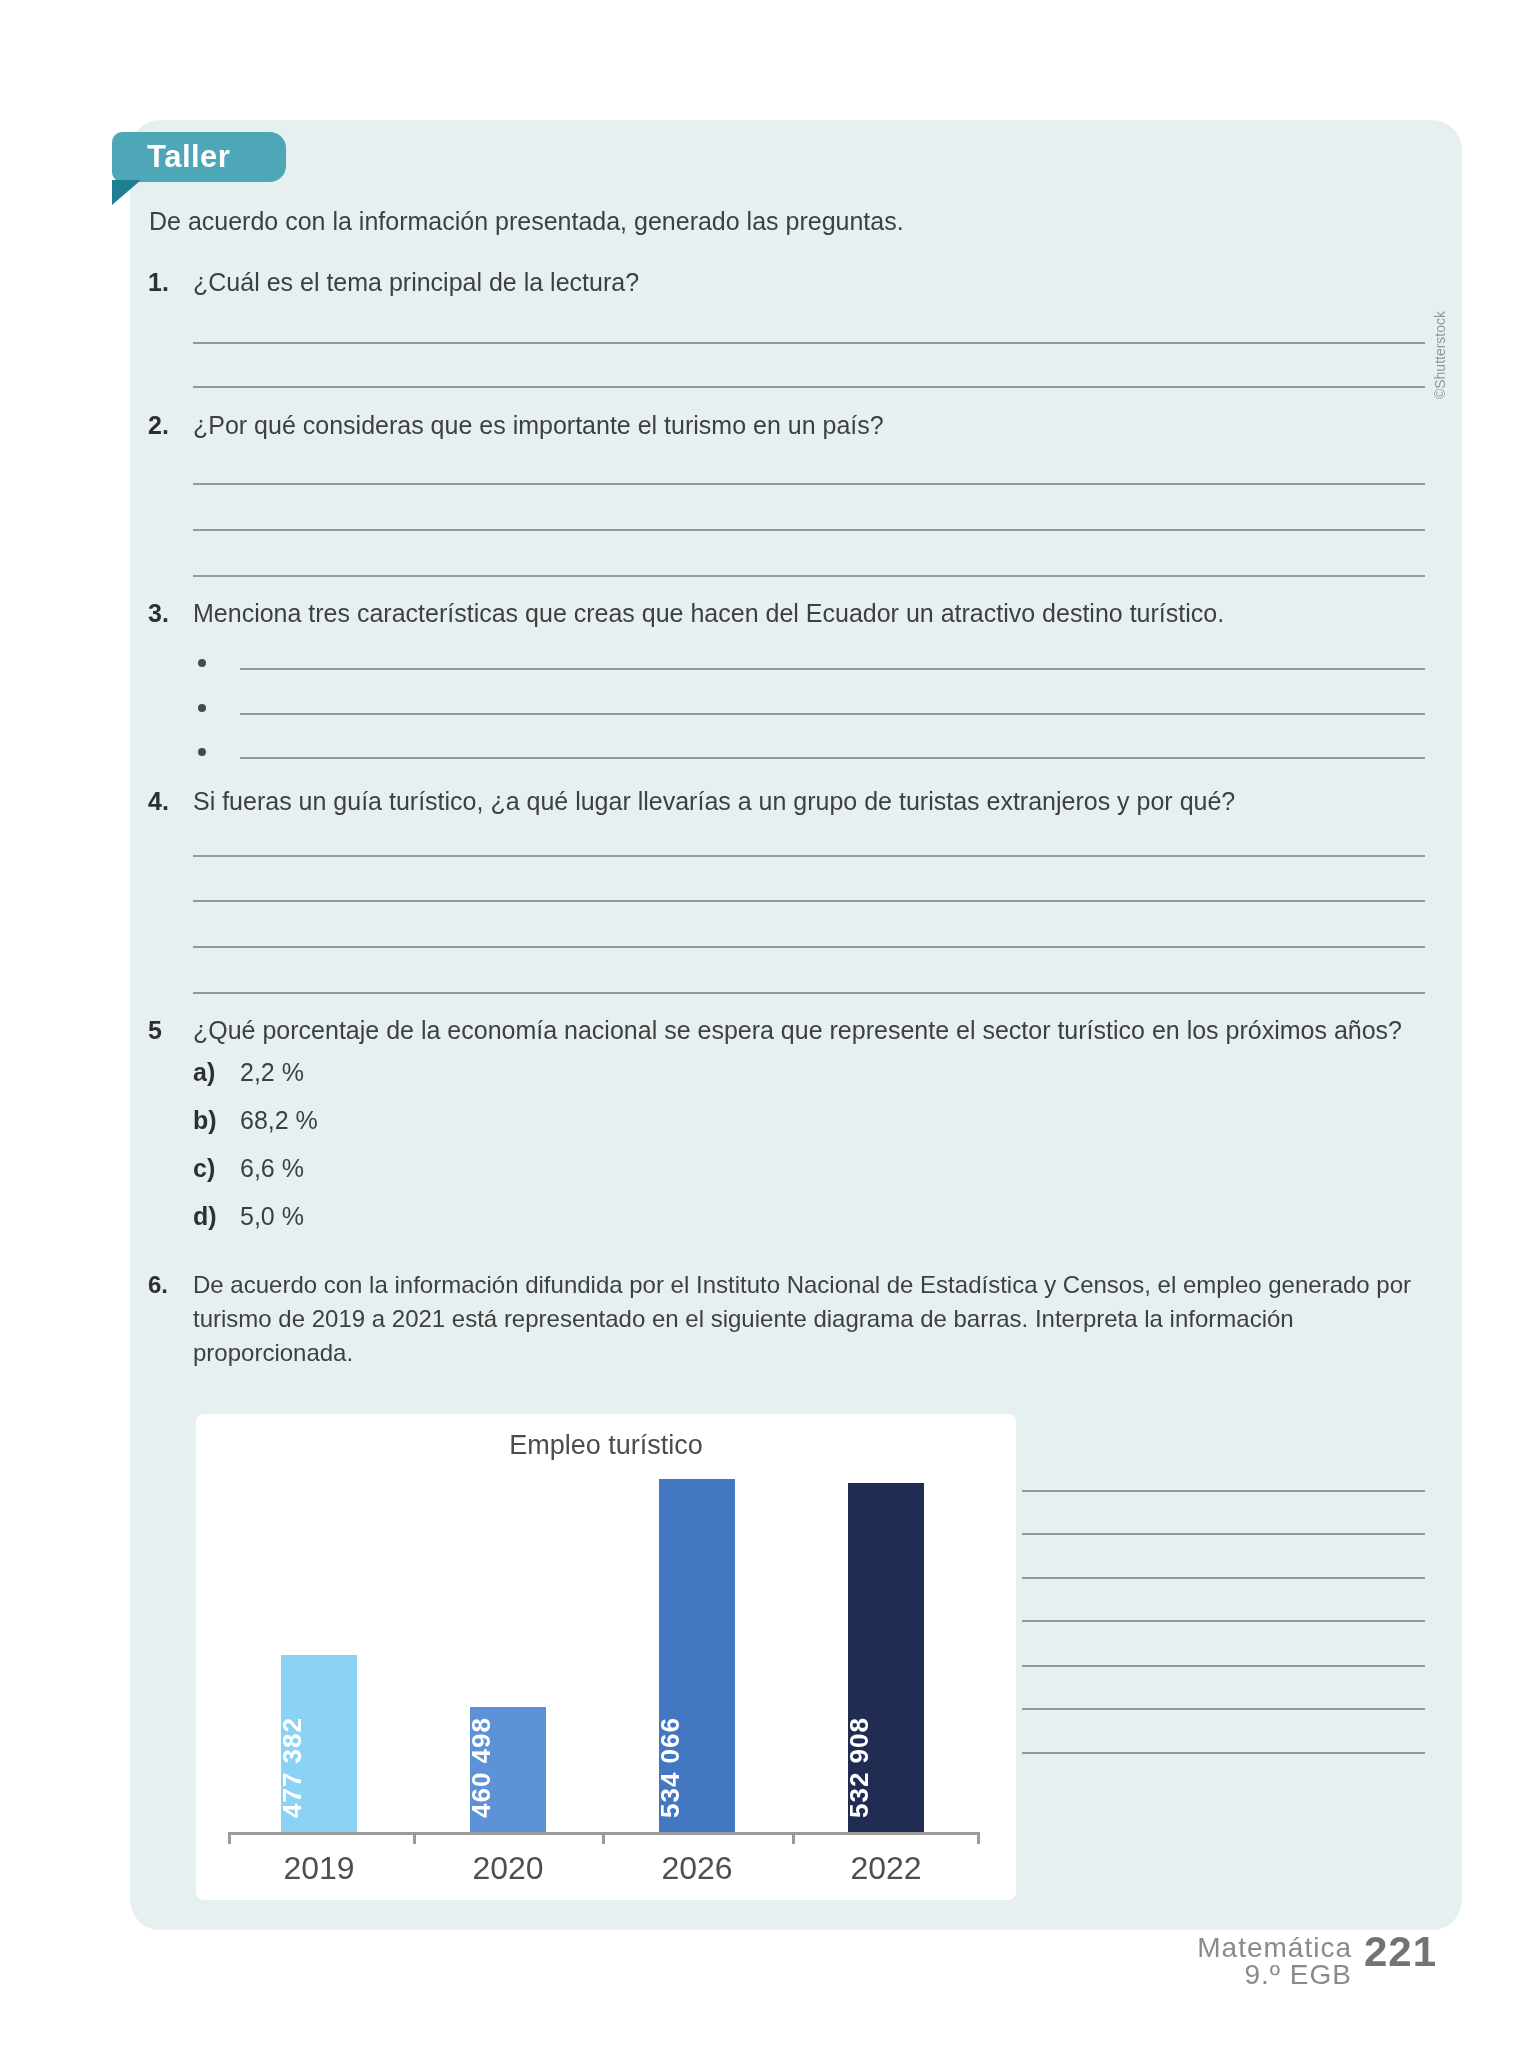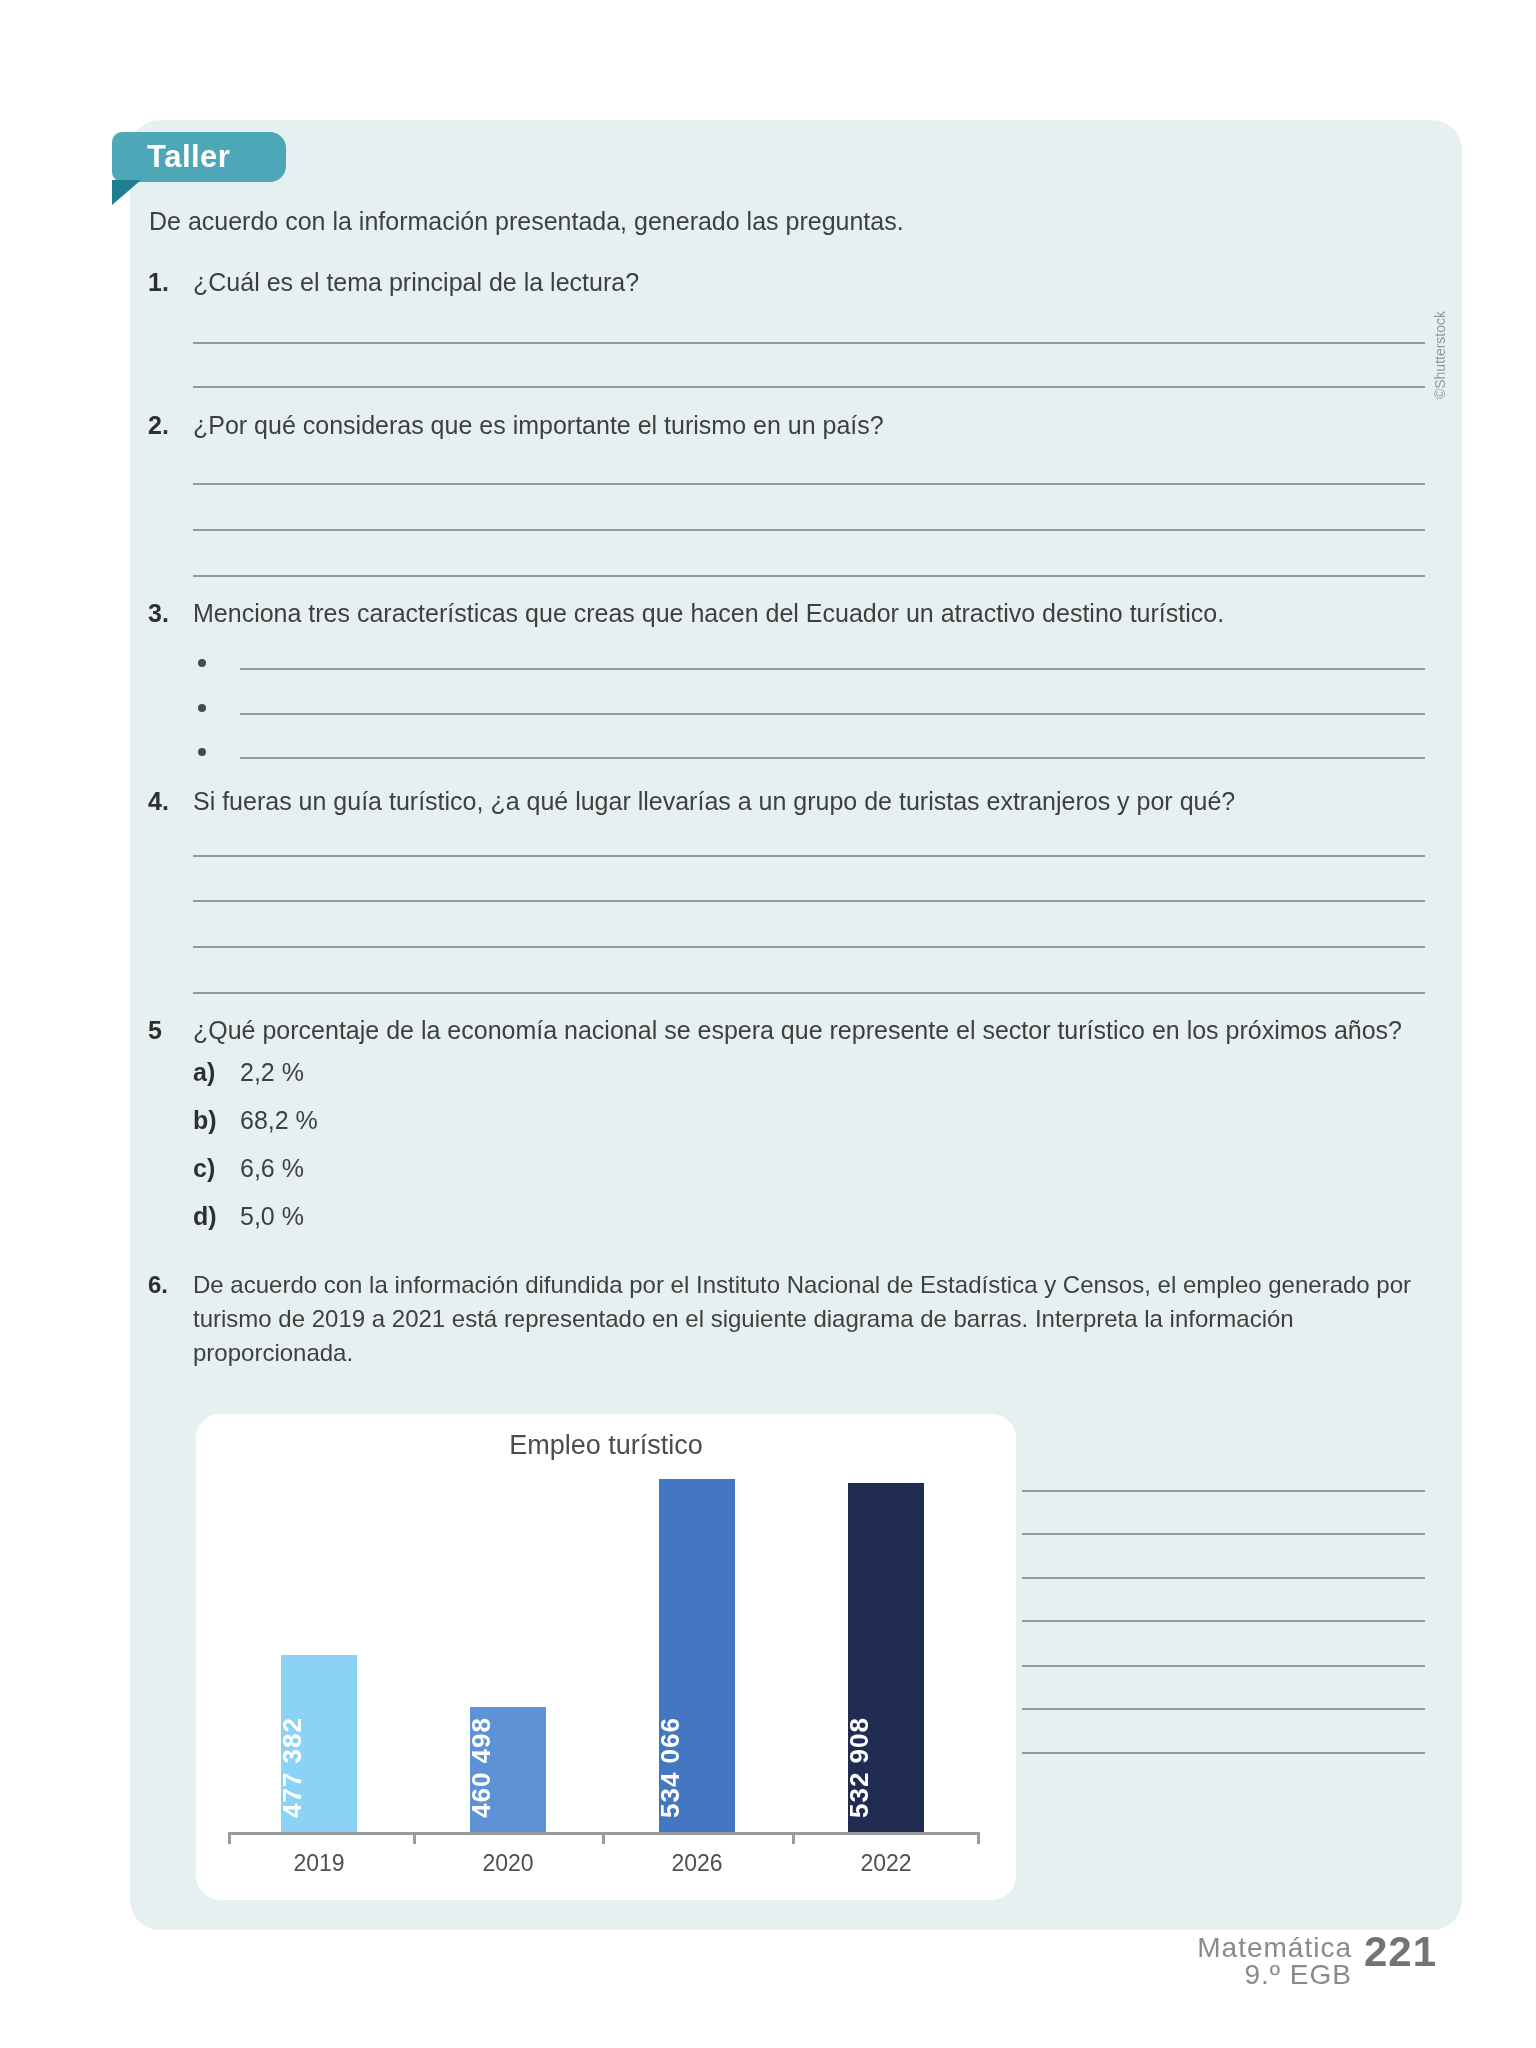--- a/index.html
+++ b/index.html
@@ -25,33 +25,33 @@
   .q{position:absolute;left:148px;display:flex;font-size:25px;line-height:31px;}
   .q .num{flex:0 0 45px;font-weight:bold;color:#2f2f2f;}
   .q .qtext{flex:1;}
   .line{position:absolute;height:0;border-bottom:2px solid #8d9ca1;}
   .dot{position:absolute;width:8px;height:8px;border-radius:50%;background:#4a4a4a;}
   .opt{position:absolute;left:193px;display:flex;font-size:25px;}
   .opt .letter{flex:0 0 47px;font-weight:bold;color:#2f2f2f;}
   
   .chart-card{
     position:absolute;left:196px;top:1414px;width:820px;height:486px;
-    background:#ffffff;border-radius:24px;
+    background:#ffffff;border-radius:8px;
   }
   .chart-title{position:absolute;left:0;top:16px;width:100%;text-align:center;
     font-size:27px;color:#4c4c4c;}
   .axis{position:absolute;left:32px;top:418px;width:752px;border-bottom:3px solid #9a9a9a;}
   .tick{position:absolute;top:418px;width:3px;height:12px;background:#9a9a9a;}
   .bar{position:absolute;width:76px;}
   .vlabel{
     position:absolute;width:220px;height:28px;transform-origin:0 100%;
     transform:rotate(-90deg);font-size:26px;font-weight:bold;color:#ffffff;
     letter-spacing:1px;white-space:nowrap;
   }
-  .year{position:absolute;top:436px;width:140px;text-align:center;font-size:23px;color:#4f4f4f;}
+  .year{position:absolute;top:436px;width:140px;text-align:center;font-size:32px;color:#4f4f4f;}
   
   .footer-text{position:absolute;left:1060px;width:292px;text-align:right;top:1934px;
     font-size:28px;line-height:27px;color:#8a8a8a;letter-spacing:1px;}
   .footer-page{position:absolute;left:1364px;top:1928px;font-size:42px;font-weight:bold;
     color:#737373;letter-spacing:1px;}
   .credit{position:absolute;left:1390px;top:347px;width:100px;height:16px;
     transform:rotate(-90deg);font-size:14px;color:#8f979c;text-align:center;white-space:nowrap;}
 </style>
 </head>
 <body>

